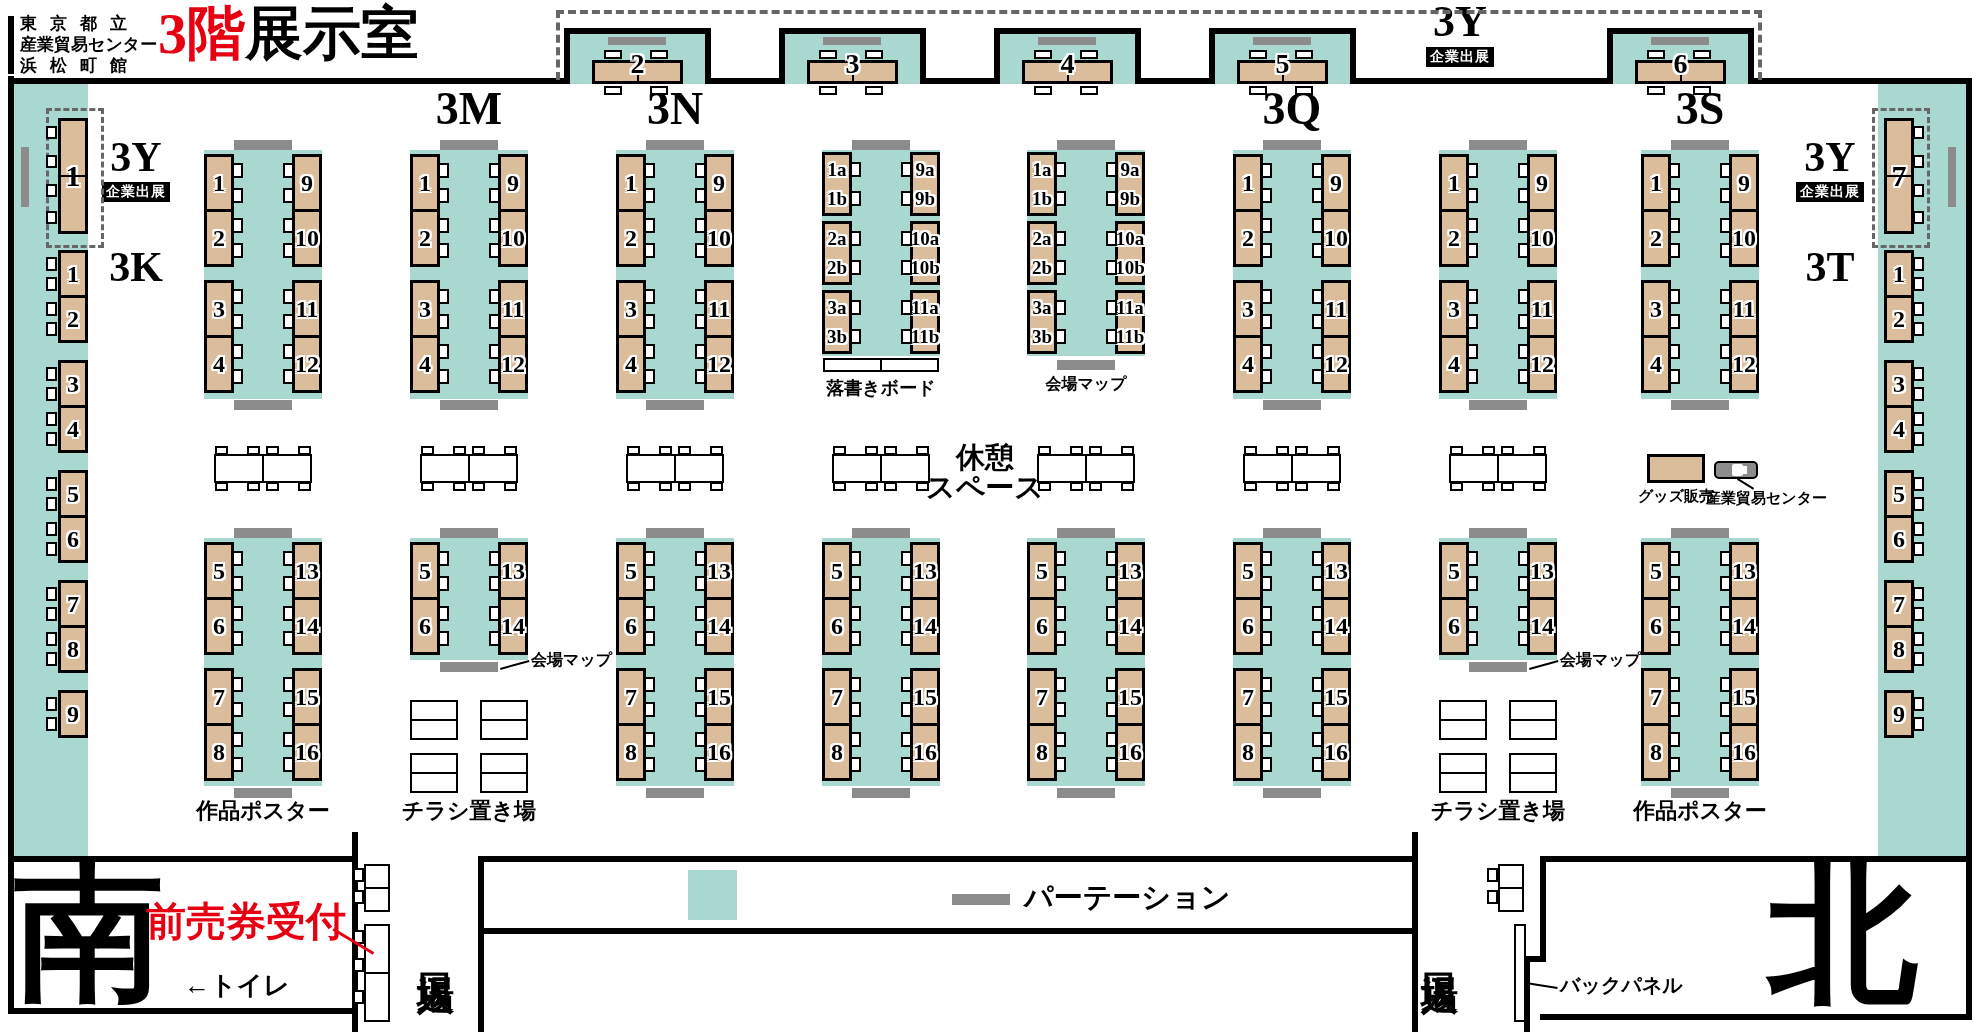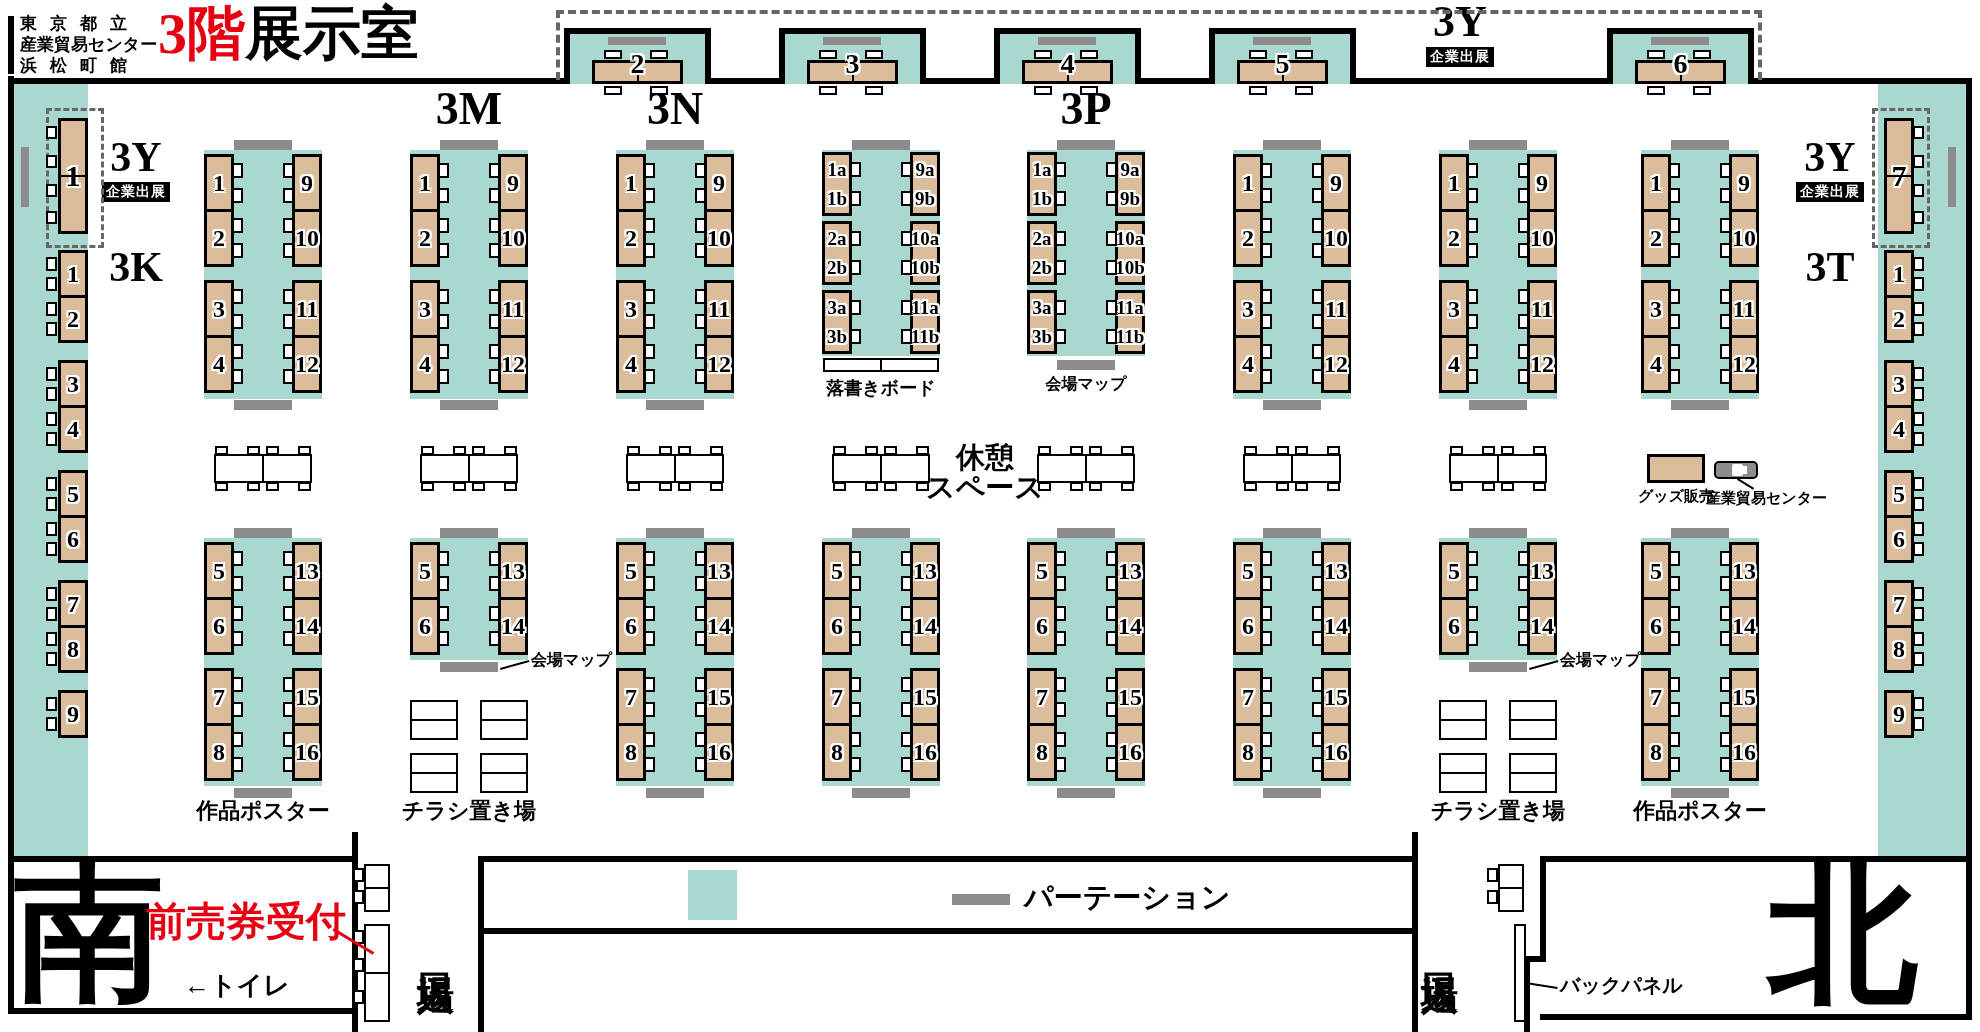--- a/index.html
+++ b/index.html
@@ -614,21 +614,20 @@
       <span class="num outline">15</span>
     </div>
     <div class="abs chair" style="left: 901px; top: 677px; width: 11px; height: 15px;"></div>
     <div class="abs chair" style="left: 901px; top: 702px; width: 11px; height: 15px;"></div>
     <div class="abs table" style="left: 910px; top: 723px; width: 30px; height: 58px;">
       <span class="num outline">16</span>
     </div>
     <div class="abs chair" style="left: 901px; top: 732px; width: 11px; height: 15px;"></div>
     <div class="abs chair" style="left: 901px; top: 757px; width: 11px; height: 15px;"></div>
     <div class="abs gbar" style="left: 852px; top: 788px; width: 58px; height: 10px;"></div>
-    <div class="abs iname" style="left: 1006px; top: 84px; width: 160px; height: 54px;">3P</div>
     <div class="abs gbar" style="left: 1057px; top: 140px; width: 58px; height: 10px;"></div>
     <div class="abs teal" style="left: 1027px; top: 150px; width: 118px; height: 206px;"></div>
     <div class="abs table ab" style="left: 1027px; top: 152px; width: 30px; height: 64px;">
       <span class="num num-ab outline">1a</span>
       <span class="num num-ab outline">1b</span>
     </div>
     <div class="abs chair" style="left: 1055px; top: 162px; width: 11px; height: 15px;"></div>
     <div class="abs chair" style="left: 1055px; top: 191px; width: 11px; height: 15px;"></div>
     <div class="abs table ab" style="left: 1027px; top: 221px; width: 30px; height: 64px;">
       <span class="num num-ab outline">2a</span>
@@ -698,20 +697,21 @@
       <span class="num outline">15</span>
     </div>
     <div class="abs chair" style="left: 1106px; top: 677px; width: 11px; height: 15px;"></div>
     <div class="abs chair" style="left: 1106px; top: 702px; width: 11px; height: 15px;"></div>
     <div class="abs table" style="left: 1115px; top: 723px; width: 30px; height: 58px;">
       <span class="num outline">16</span>
     </div>
     <div class="abs chair" style="left: 1106px; top: 732px; width: 11px; height: 15px;"></div>
     <div class="abs chair" style="left: 1106px; top: 757px; width: 11px; height: 15px;"></div>
     <div class="abs gbar" style="left: 1057px; top: 788px; width: 58px; height: 10px;"></div>
+    <div class="abs iname" style="left: 1212px; top: 84px; width: 160px; height: 54px;">3Q</div>
     <div class="abs gbar" style="left: 1263px; top: 140px; width: 58px; height: 10px;"></div>
     <div class="abs teal" style="left: 1233px; top: 150px; width: 118px; height: 249px;"></div>
     <div class="abs table" style="left: 1233px; top: 154px; width: 30px; height: 58px;">
       <span class="num outline">1</span>
     </div>
     <div class="abs chair" style="left: 1261px; top: 163px; width: 11px; height: 15px;"></div>
     <div class="abs chair" style="left: 1261px; top: 188px; width: 11px; height: 15px;"></div>
     <div class="abs table" style="left: 1233px; top: 209px; width: 30px; height: 58px;">
       <span class="num outline">2</span>
     </div>
@@ -865,20 +865,21 @@
     <div class="abs whitebox" style="left: 1509px; top: 700px; width: 48px; height: 40px;">
       <div class="hdiv"></div>
     </div>
     <div class="abs whitebox" style="left: 1439px; top: 753px; width: 48px; height: 40px;">
       <div class="hdiv"></div>
     </div>
     <div class="abs whitebox" style="left: 1509px; top: 753px; width: 48px; height: 40px;">
       <div class="hdiv"></div>
     </div>
     <div class="abs blabel" style="left: 1403px; top: 796px; width: 190px; height: 26px;">チラシ置き場</div>
+    <div class="abs iname" style="left: 1620px; top: 84px; width: 160px; height: 54px;">3S</div>
     <div class="abs gbar" style="left: 1671px; top: 140px; width: 58px; height: 10px;"></div>
     <div class="abs teal" style="left: 1641px; top: 150px; width: 118px; height: 249px;"></div>
     <div class="abs table" style="left: 1641px; top: 154px; width: 30px; height: 58px;">
       <span class="num outline">1</span>
     </div>
     <div class="abs chair" style="left: 1669px; top: 163px; width: 11px; height: 15px;"></div>
     <div class="abs chair" style="left: 1669px; top: 188px; width: 11px; height: 15px;"></div>
     <div class="abs table" style="left: 1641px; top: 209px; width: 30px; height: 58px;">
       <span class="num outline">2</span>
     </div>

